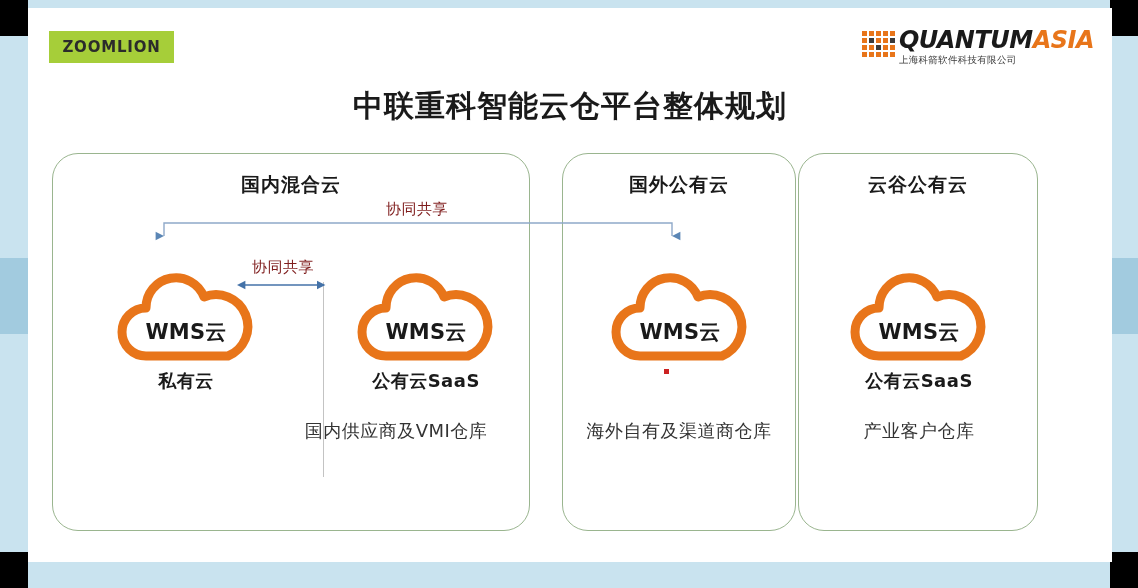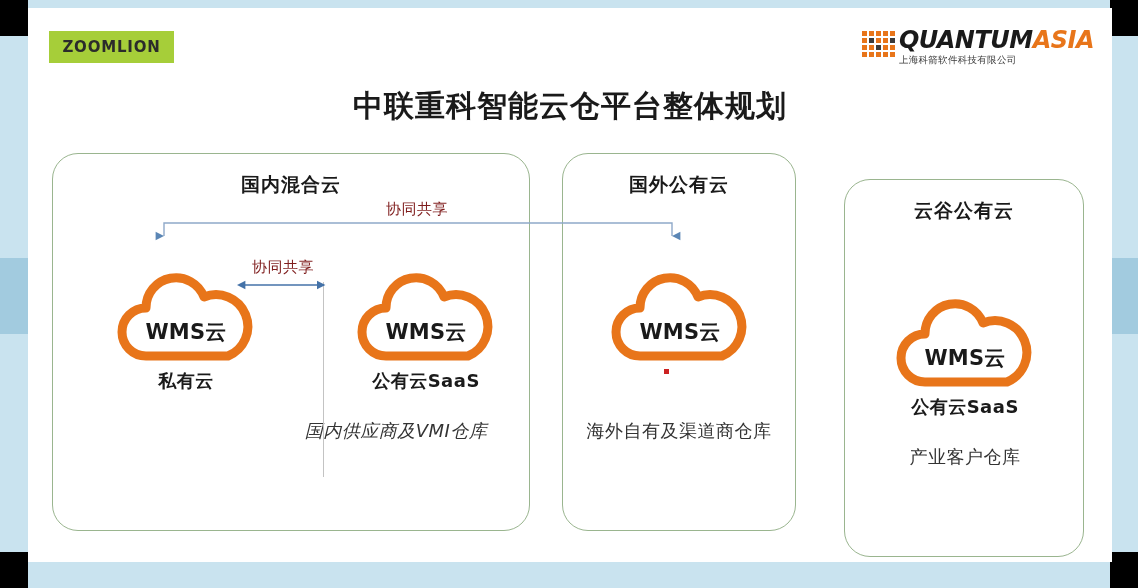--- a/index.html
+++ b/index.html
@@ -124,21 +124,21 @@
     position: absolute;
     top: 145px;
     height: 378px;
     border: 1.2px solid #9ab58f;
     border-radius: 26px;
     background: #ffffff;
     box-sizing: border-box;
   }
   #panel-1 { left: 24px;  width: 478px; }
   #panel-2 { left: 534px; width: 234px; }
-  #panel-3 { left: 816px; width: 240px; margin-top: 26px; }
+  #panel-3 { left: 770px; width: 240px; }
 
   .panel-title {
     position: absolute;
     top: 18px;
     left: 0;
     width: 100%;
     text-align: center;
     font-size: 19px;
     font-weight: bold;
     color: #1a1a1a;
@@ -278,21 +278,21 @@
       </div>
       <div class="sub-label" style="left:43px; top:215px;">私有云</div>
 
       <div class="cloud" style="left:303px; top:114px;">
         <svg viewBox="0 0 140 96" xmlns="http://www.w3.org/2000/svg" aria-hidden="true">
           <path d="M 30 88 A 24 24 0 0 1 30 40 A 30 30 0 0 1 88 29 A 26 26 0 0 1 112 88 Z" fill="none" stroke="#e8751a" stroke-width="9" stroke-linejoin="round" stroke-linecap="round"></path>
         </svg>
         <div class="cloud-label">WMS云</div>
       </div>
       <div class="sub-label" style="left:283px; top:215px;">公有云SaaS</div>
-      <div class="foot-label" style="left:218px; top:265px; width:250px;font-style:italic;">国内供应商及VMI仓库</div>
+      <div class="foot-label" style="left:218px; top:265px; width:250px;">国内供应商及VMI仓库</div>
 
       <div id="panel1-divider"></div>
     </div>
 
     <div class="panel" id="panel-2">
       <div class="panel-title">国外公有云</div>
 
       <div class="cloud" style="left:47px; top:114px;">
         <svg viewBox="0 0 140 96" xmlns="http://www.w3.org/2000/svg" aria-hidden="true">
           <path d="M 30 88 A 24 24 0 0 1 30 40 A 30 30 0 0 1 88 29 A 26 26 0 0 1 112 88 Z" fill="none" stroke="#e8751a" stroke-width="9" stroke-linejoin="round" stroke-linecap="round"></path>

